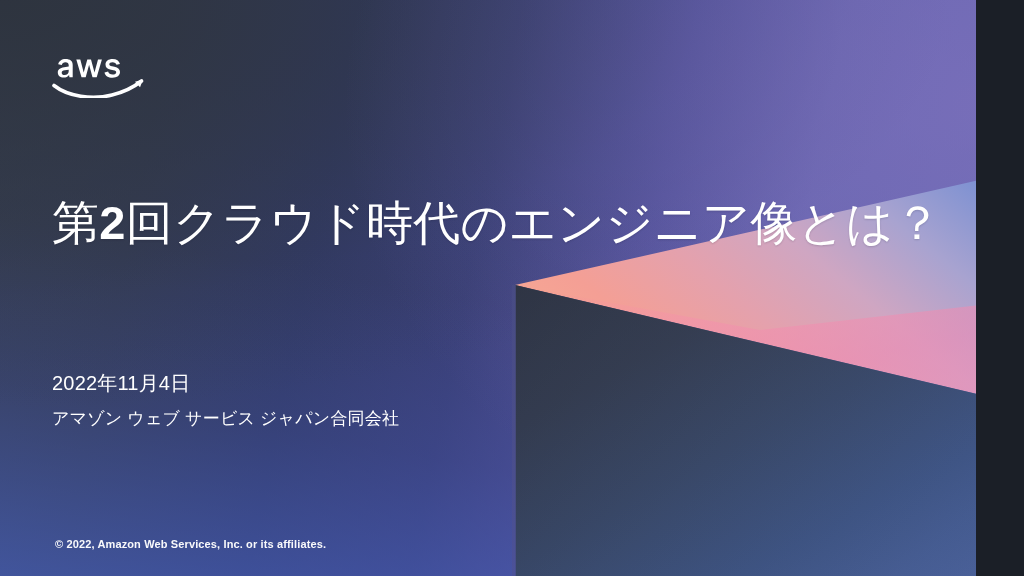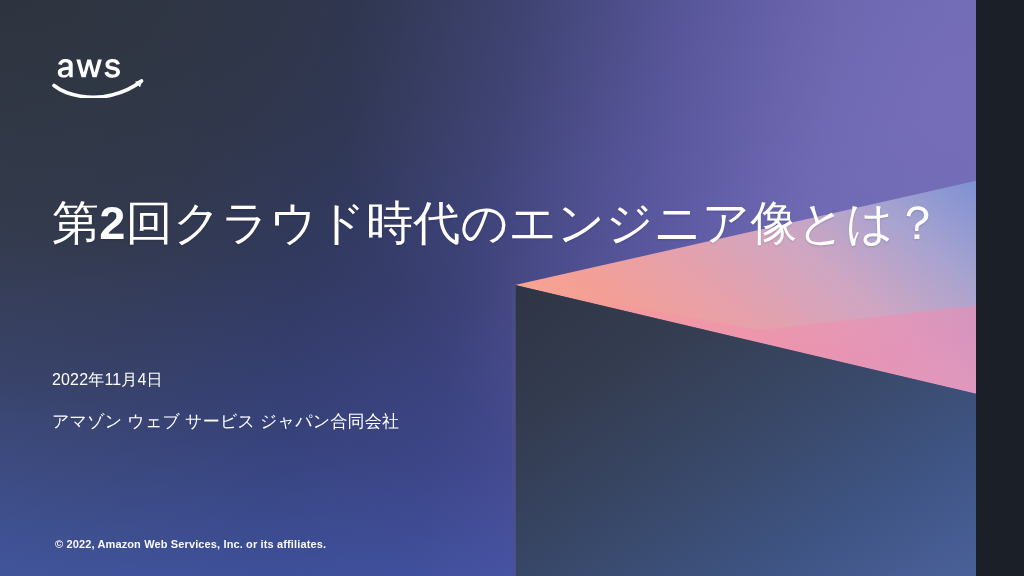--- a/index.html
+++ b/index.html
@@ -90,30 +90,30 @@
     font-weight: 700;
     letter-spacing: 0.01em;
   }
   .meta {
     position: absolute;
     left: 52px;
     top: 368px;
     color: #ffffff;
   }
   .meta-date {
-    font-size: 16px;
+    font-size: 20px;
     line-height: 1.5;
     letter-spacing: 0.01em;
     white-space: nowrap;
   }
   .meta-org {
     font-size: 17px;
     line-height: 1.55;
     letter-spacing: 0.012em;
-    margin-top: 17px;
+    margin-top: 8px;
     white-space: nowrap;
   }
   .copyright {
     position: absolute;
     left: 55px;
     top: 538px;
     color: #ffffff;
     font-size: 11px;
     font-weight: 700;
     letter-spacing: 0.012em;

